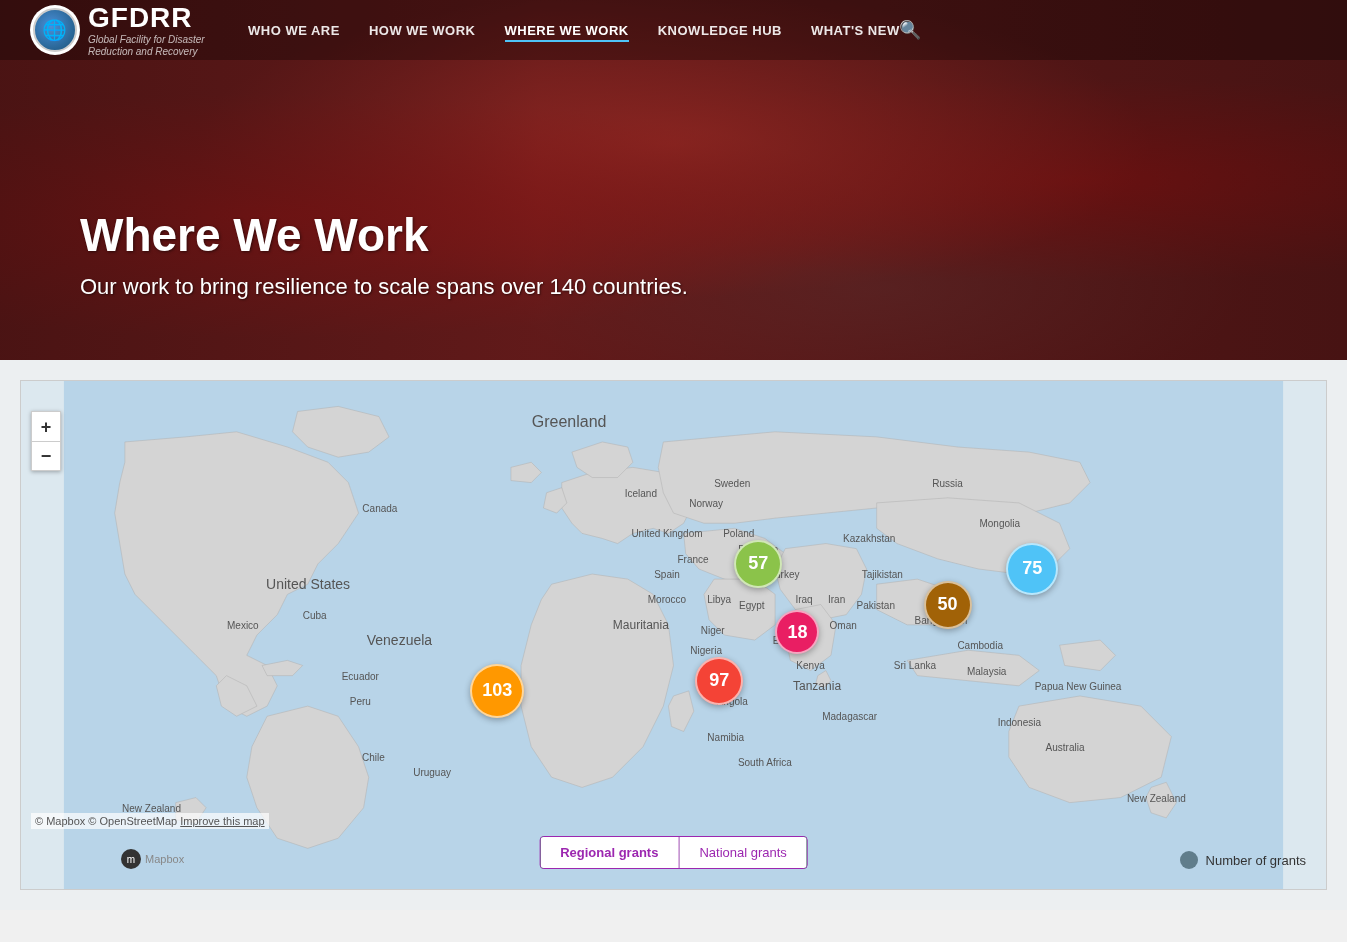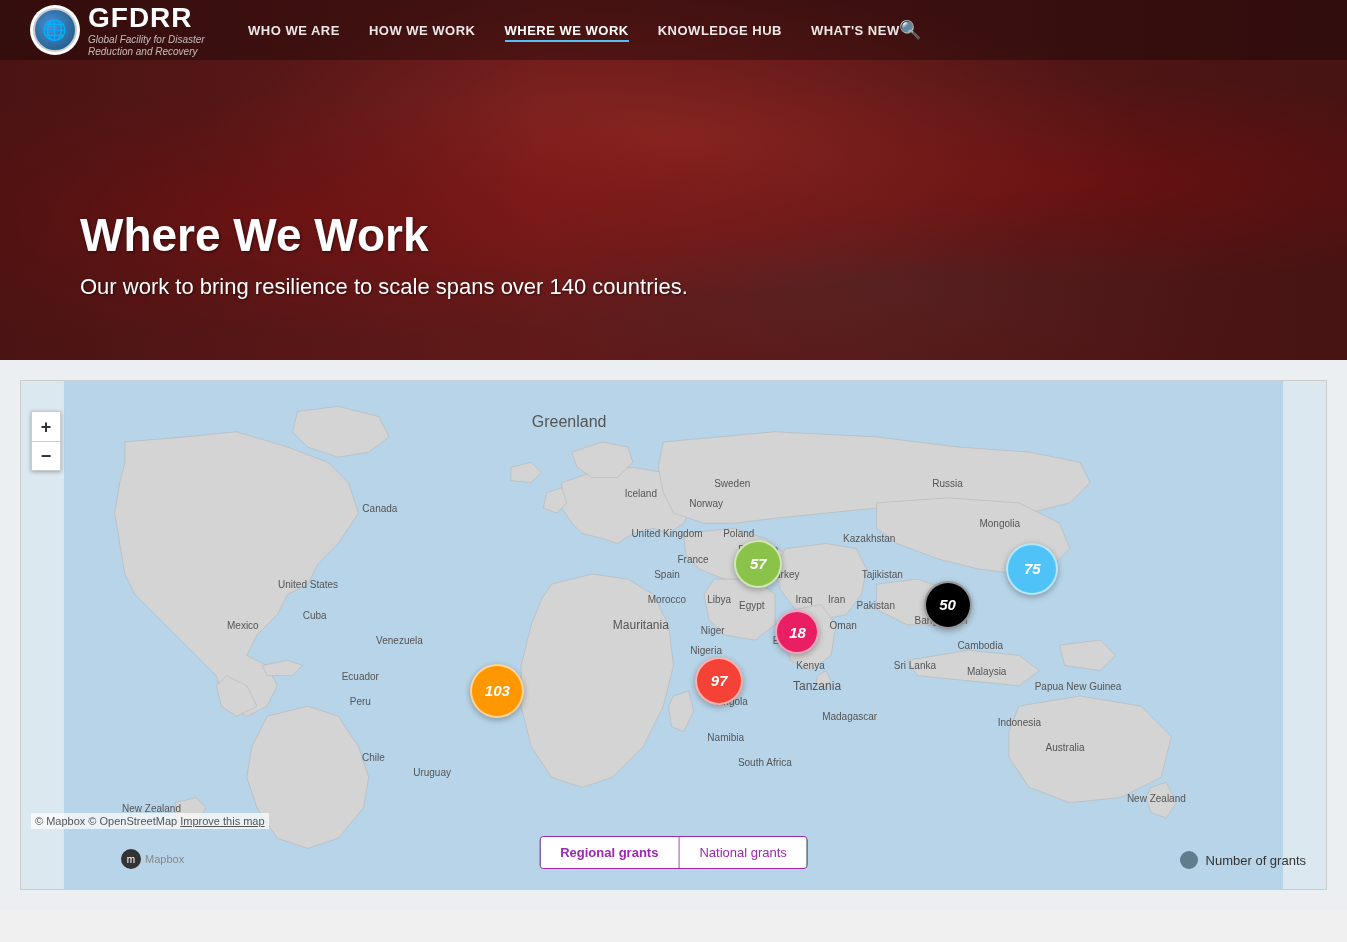--- a/index.html
+++ b/index.html
@@ -190,25 +190,24 @@
 
     
     .cluster {
       position: absolute;
       border-radius: 50%;
       display: flex;
       align-items: center;
       justify-content: center;
       font-weight: bold;
       color: white;
-      font-size: 15px;
+      font-size: 18px;
       cursor: pointer;
       z-index: 5;
       transform: translate(-50%, -50%);
-      font-style: italic;
     }
 
     
     .map-legend {
       position: absolute;
       bottom: 20px;
       right: 20px;
       display: flex;
       align-items: center;
       gap: 8px;
@@ -395,24 +394,24 @@
         <span style="position: absolute; left: 49.5%; top: 43%; transform: translate(-50%, -50%); font-size: 10px; color: rgb(85, 85, 85); white-space: nowrap; pointer-events: none;">Morocco</span>
         <span style="position: absolute; left: 53.5%; top: 43%; transform: translate(-50%, -50%); font-size: 10px; color: rgb(85, 85, 85); white-space: nowrap; pointer-events: none;">Libya</span>
         <span style="position: absolute; left: 56%; top: 44%; transform: translate(-50%, -50%); font-size: 10px; color: rgb(85, 85, 85); white-space: nowrap; pointer-events: none;">Egypt</span>
         <span style="position: absolute; left: 60%; top: 43%; transform: translate(-50%, -50%); font-size: 10px; color: rgb(85, 85, 85); white-space: nowrap; pointer-events: none;">Iraq</span>
         <span style="position: absolute; left: 62.5%; top: 43%; transform: translate(-50%, -50%); font-size: 10px; color: rgb(85, 85, 85); white-space: nowrap; pointer-events: none;">Iran</span>
         <span style="position: absolute; left: 65.5%; top: 44%; transform: translate(-50%, -50%); font-size: 10px; color: rgb(85, 85, 85); white-space: nowrap; pointer-events: none;">Pakistan</span>
         <span style="position: absolute; left: 70.5%; top: 47%; transform: translate(-50%, -50%); font-size: 10px; color: rgb(85, 85, 85); white-space: nowrap; pointer-events: none;">Bangladesh</span>
         <span style="position: absolute; left: 66%; top: 38%; transform: translate(-50%, -50%); font-size: 10px; color: rgb(85, 85, 85); white-space: nowrap; pointer-events: none;">Tajikistan</span>
         <span style="position: absolute; left: 63%; top: 48%; transform: translate(-50%, -50%); font-size: 10px; color: rgb(85, 85, 85); white-space: nowrap; pointer-events: none;">Oman</span>
         <span style="position: absolute; left: 27.5%; top: 25%; transform: translate(-50%, -50%); font-size: 10px; color: rgb(85, 85, 85); white-space: nowrap; pointer-events: none;">Canada</span>
-        <span style="position: absolute; left: 22%; top: 40%; transform: translate(-50%, -50%); font-size: 10px; color: rgb(85, 85, 85); white-space: nowrap; pointer-events: none;">United States</span>
+        <span style="position: absolute; left: 22%; top: 40%; transform: translate(-50%, -50%); font-size: 14px; color: rgb(85, 85, 85); white-space: nowrap; pointer-events: none;">United States</span>
         <span style="position: absolute; left: 17%; top: 48%; transform: translate(-50%, -50%); font-size: 10px; color: rgb(85, 85, 85); white-space: nowrap; pointer-events: none;">Mexico</span>
         <span style="position: absolute; left: 22.5%; top: 46%; transform: translate(-50%, -50%); font-size: 10px; color: rgb(85, 85, 85); white-space: nowrap; pointer-events: none;">Cuba</span>
-        <span style="position: absolute; left: 29%; top: 51%; transform: translate(-50%, -50%); font-size: 10px; color: rgb(85, 85, 85); white-space: nowrap; pointer-events: none;">Venezuela</span>
+        <span style="position: absolute; left: 29%; top: 51%; transform: translate(-50%, -50%); font-size: 14px; color: rgb(85, 85, 85); white-space: nowrap; pointer-events: none;">Venezuela</span>
         <span style="position: absolute; left: 26%; top: 58%; transform: translate(-50%, -50%); font-size: 10px; color: rgb(85, 85, 85); white-space: nowrap; pointer-events: none;">Ecuador</span>
         <span style="position: absolute; left: 26%; top: 63%; transform: translate(-50%, -50%); font-size: 10px; color: rgb(85, 85, 85); white-space: nowrap; pointer-events: none;">Peru</span>
         <span style="position: absolute; left: 27%; top: 74%; transform: translate(-50%, -50%); font-size: 10px; color: rgb(85, 85, 85); white-space: nowrap; pointer-events: none;">Chile</span>
         <span style="position: absolute; left: 31.5%; top: 77%; transform: translate(-50%, -50%); font-size: 10px; color: rgb(85, 85, 85); white-space: nowrap; pointer-events: none;">Uruguay</span>
         <span style="position: absolute; left: 47.5%; top: 48%; transform: translate(-50%, -50%); font-size: 12px; color: rgb(85, 85, 85); white-space: nowrap; pointer-events: none;">Mauritania</span>
         <span style="position: absolute; left: 53%; top: 49%; transform: translate(-50%, -50%); font-size: 10px; color: rgb(85, 85, 85); white-space: nowrap; pointer-events: none;">Niger</span>
         <span style="position: absolute; left: 52.5%; top: 53%; transform: translate(-50%, -50%); font-size: 10px; color: rgb(85, 85, 85); white-space: nowrap; pointer-events: none;">Nigeria</span>
         <span style="position: absolute; left: 59%; top: 51%; transform: translate(-50%, -50%); font-size: 10px; color: rgb(85, 85, 85); white-space: nowrap; pointer-events: none;">Ethiopia</span>
         <span style="position: absolute; left: 60.5%; top: 56%; transform: translate(-50%, -50%); font-size: 10px; color: rgb(85, 85, 85); white-space: nowrap; pointer-events: none;">Kenya</span>
         <span style="position: absolute; left: 61%; top: 60%; transform: translate(-50%, -50%); font-size: 12px; color: rgb(85, 85, 85); white-space: nowrap; pointer-events: none;">Tanzania</span>
@@ -426,21 +425,21 @@
         <span style="position: absolute; left: 76.5%; top: 60%; transform: translate(-50%, -50%); font-size: 10px; color: rgb(85, 85, 85); white-space: nowrap; pointer-events: none; margin-top: 36px;">Indonesia</span>
         <span style="position: absolute; left: 81%; top: 60%; transform: translate(-50%, -50%); font-size: 10px; color: rgb(85, 85, 85); white-space: nowrap; pointer-events: none;">Papua New Guinea</span>
         <span style="position: absolute; left: 80%; top: 72%; transform: translate(-50%, -50%); font-size: 10px; color: rgb(85, 85, 85); white-space: nowrap; pointer-events: none;">Australia</span>
         <span style="position: absolute; left: 87%; top: 82%; transform: translate(-50%, -50%); font-size: 10px; color: rgb(85, 85, 85); white-space: nowrap; pointer-events: none;">New Zealand</span>
         <span style="position: absolute; left: 10%; top: 84%; transform: translate(-50%, -50%); font-size: 10px; color: rgb(85, 85, 85); white-space: nowrap; pointer-events: none;">New Zealand</span>
       </div>
 
     <div id="clusters" style="position:absolute;inset:0;pointer-events:none;z-index:6;">
         <div class="cluster" style="left: 56.5%; top: 36%; width: 48px; height: 48px; background: rgb(139, 195, 74); box-shadow: rgba(0, 0, 0, 0.3) 0px 2px 6px; border: 2px solid rgba(255, 255, 255, 0.6);">57</div>
         <div class="cluster" style="left: 77.5%; top: 37%; width: 52px; height: 52px; background: rgb(79, 195, 247); box-shadow: rgba(0, 0, 0, 0.3) 0px 2px 6px; border: 2px solid rgba(255, 255, 255, 0.6);">75</div>
-        <div class="cluster" style="left: 71%; top: 44%; width: 48px; height: 48px; background: #000000; box-shadow: rgba(0, 0, 0, 0.3) 0px 2px 6px; border: 2px solid rgba(255, 255, 255, 0.6);">50</div>
+        <div class="cluster" style="left: 71%; top: 44%; width: 48px; height: 48px; background: #a16207; box-shadow: rgba(0, 0, 0, 0.3) 0px 2px 6px; border: 2px solid rgba(255, 255, 255, 0.6);">50</div>
         <div class="cluster" style="left: 59.5%; top: 49.5%; width: 44px; height: 44px; background: rgb(233, 30, 99); box-shadow: rgba(0, 0, 0, 0.3) 0px 2px 6px; border: 2px solid rgba(255, 255, 255, 0.6);">18</div>
         <div class="cluster" style="left: 53.5%; top: 59%; width: 48px; height: 48px; background: rgb(244, 67, 54); box-shadow: rgba(0, 0, 0, 0.3) 0px 2px 6px; border: 2px solid rgba(255, 255, 255, 0.6);">97</div>
         <div class="cluster" style="left: 36.5%; top: 61%; width: 54px; height: 54px; background: rgb(255, 152, 0); box-shadow: rgba(0, 0, 0, 0.3) 0px 2px 6px; border: 2px solid rgba(255, 255, 255, 0.6);">103</div>
       </div>
 
     <div class="map-toggles" id="map-toggles">
         <button class="toggle-btn active">Regional grants</button>
         <button class="toggle-btn">National grants</button>
       </div>
 

